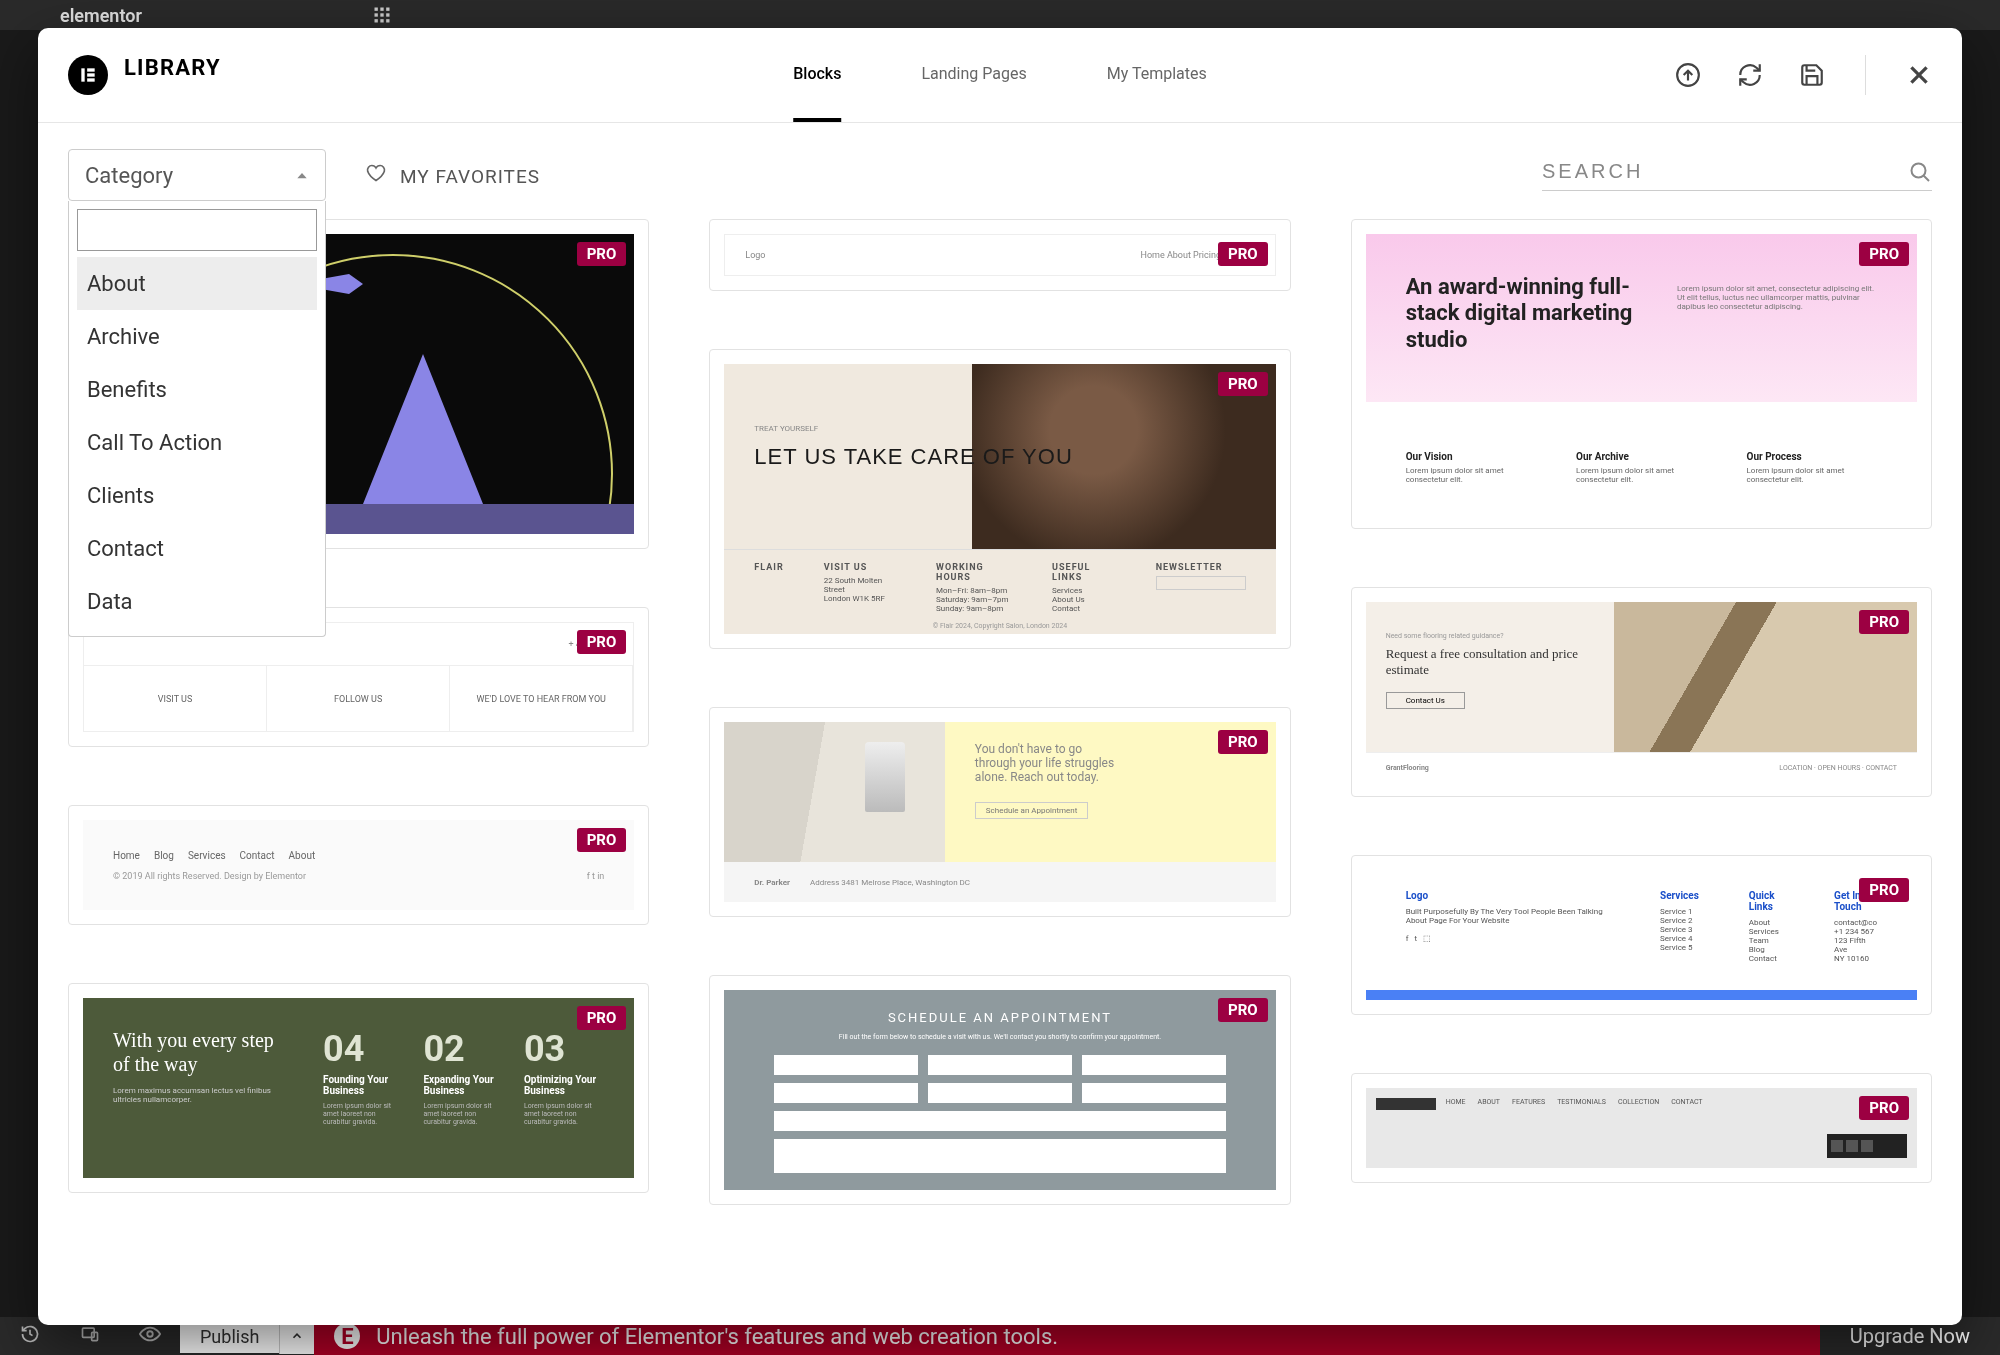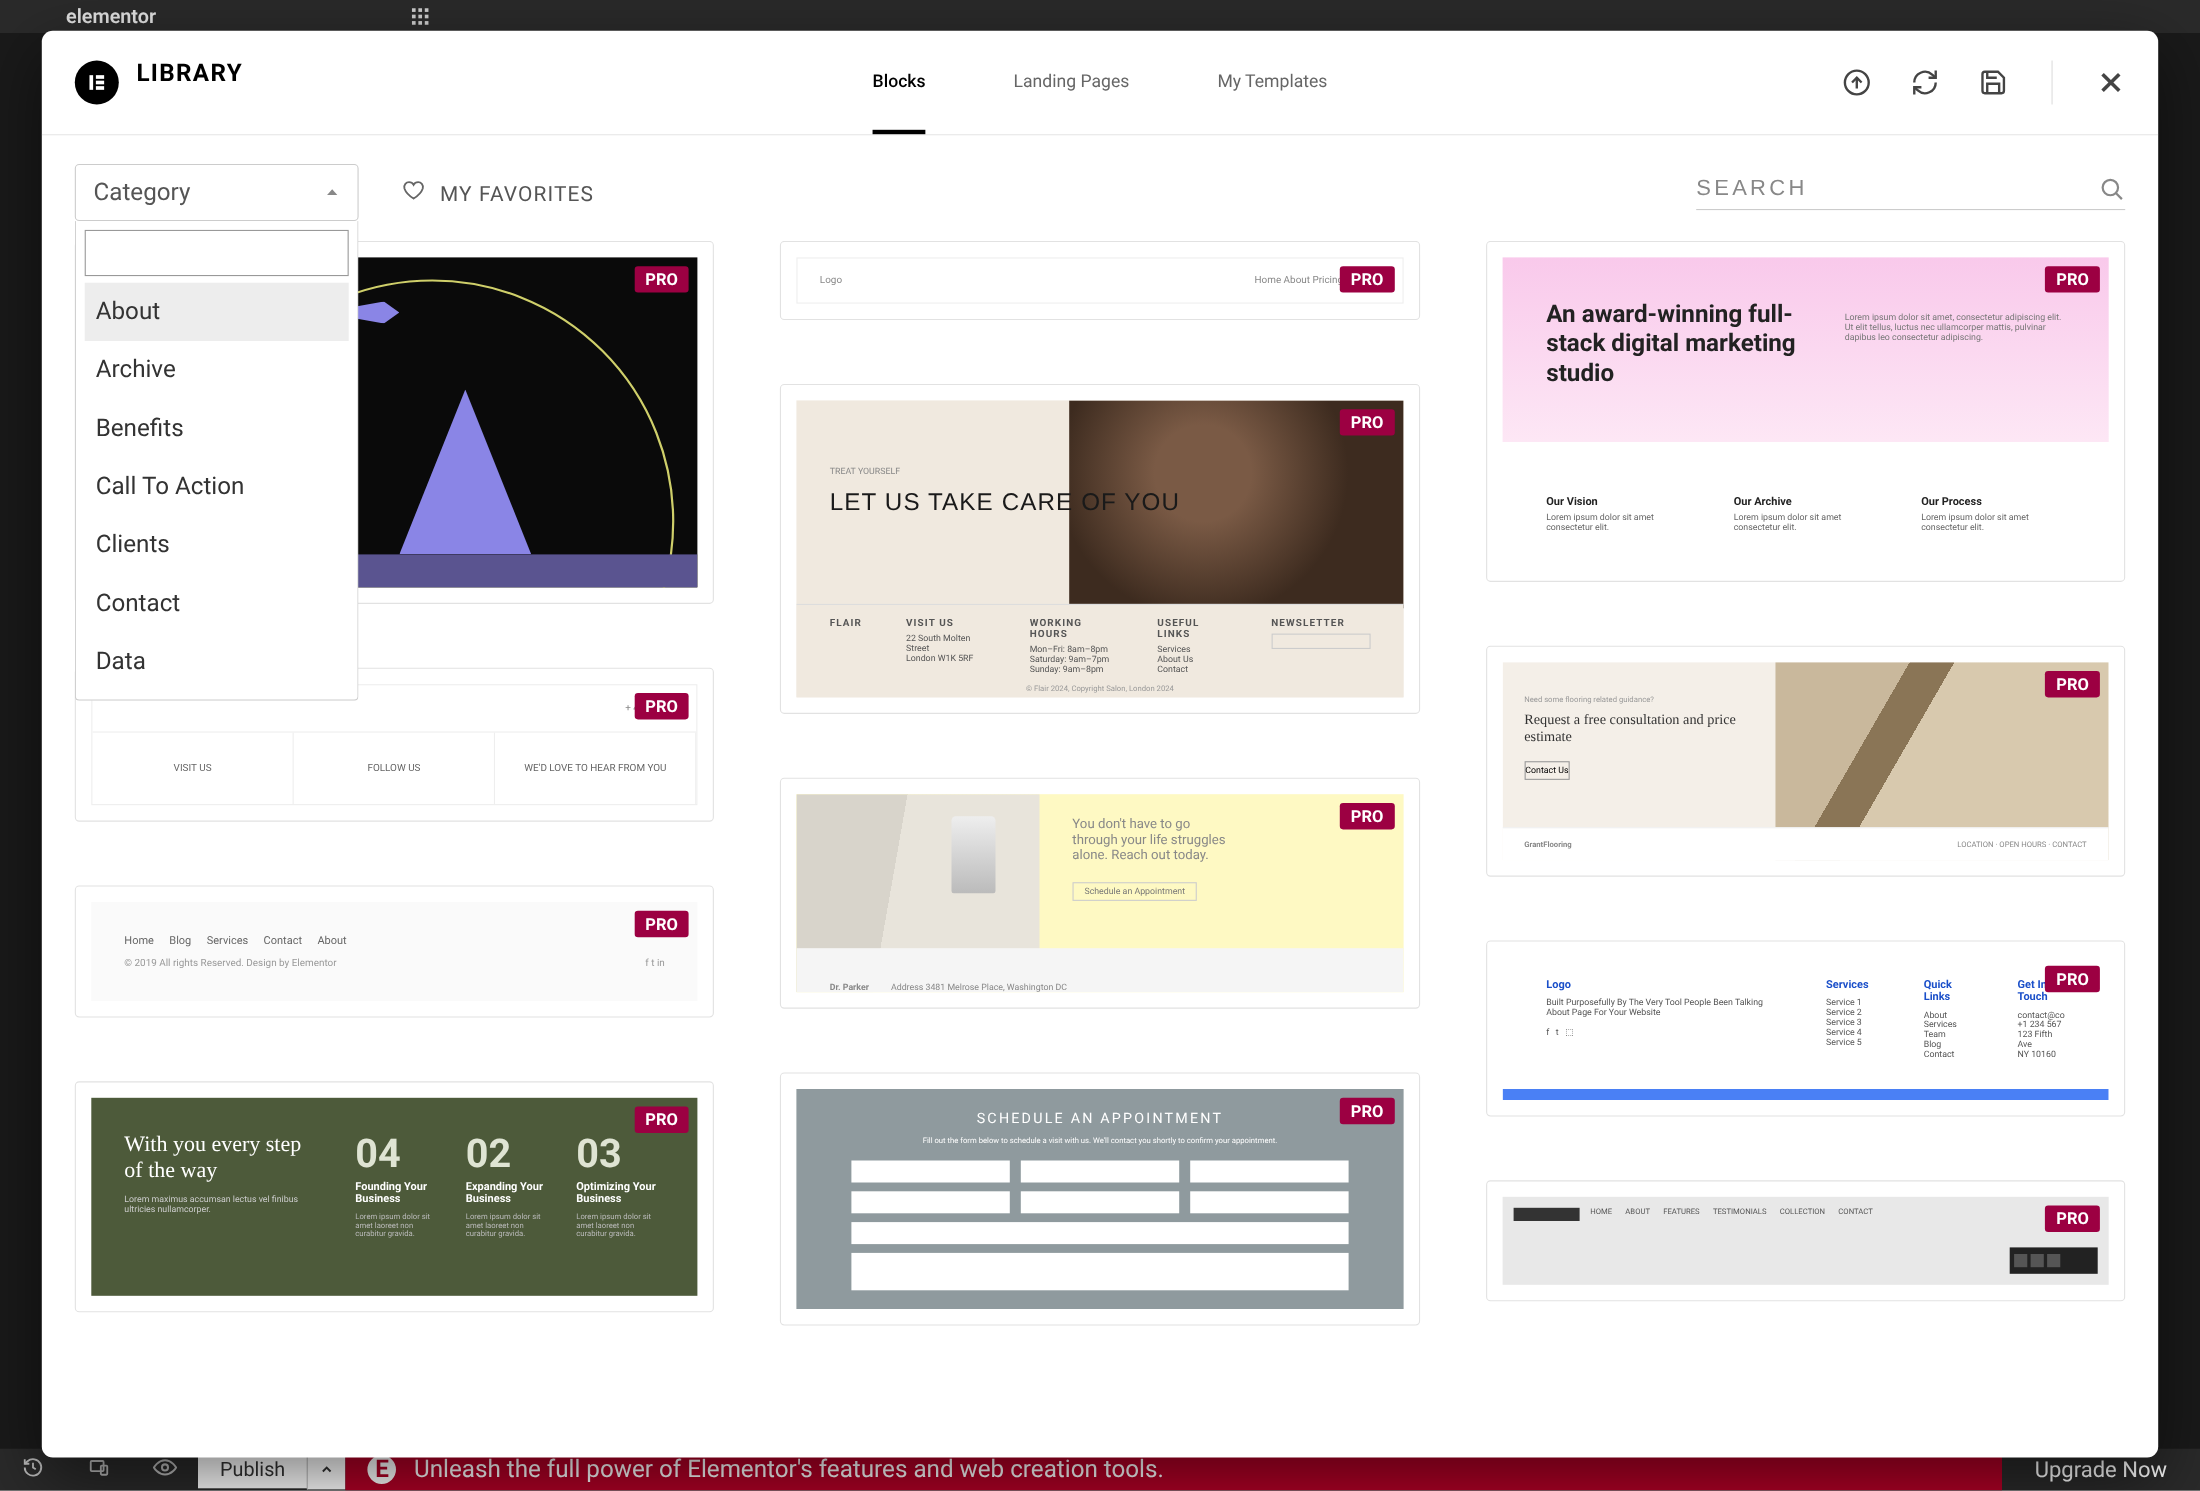--- a/index.html
+++ b/index.html
@@ -237,41 +237,41 @@
   .p6 .fcol { font-size:8px; color:#555;}
   .p6 .fcol b { font-size:9px; display:block; margin-bottom:4px; letter-spacing:1px;}
   .p6 .dots { font-size:7px; color:#999; position:absolute; bottom:4px; width:100%; text-align:center;}
 
   .p7 { height: 180px; background:#fef9c3; display:flex;}
   .p7 .img { width:40%; background: linear-gradient(100deg, #d8d4cb 40%, #e8e4db 40%); position:relative;}
   .p7 .glass { position:absolute; right:40px; top:20px; width:40px; height:70px; background: linear-gradient(#eee,#bbb); border-radius: 4px 4px 2px 2px;}
   .p7 .info { flex:1; padding: 20px 30px; font-size:10px; color:#777;}
   .p7 .info .headline { font-size: 12px; color:#888; margin-bottom:8px;}
   .p7 .btn { display:inline-block; border:1px solid #ccc; font-size:8px; padding:3px 10px; margin-top:10px;}
-  .p7 .foot { position:absolute; bottom:0; left:0; right:0; height:40px; background:#f5f5f5; display:flex; align-items:flex-end; gap:20px; padding: 0 30px; font-size:8px; color:#888;}
+  .p7 .foot { position:absolute; bottom:0; left:0; right:0; height:40px; background:#f5f5f5; display:flex; align-items:center; gap:20px; padding: 0 30px; font-size:8px; color:#888;}
 
   .p8 { height: 200px; background:#8f9a9e; padding: 20px 50px; color:#fff;}
   .p8 .ttl { text-align:center; font-size:13px; letter-spacing:2px; margin-bottom:8px;}
   .p8 .sub { text-align:center; font-size:7px; margin-bottom:14px;}
   .p8 .row { display:flex; gap:10px; margin-bottom:8px;}
   .p8 .fld { flex:1; background:#fff; height:20px;}
   .p8 .fld.full { height:34px;}
 
   .p9 { height: 280px; background: linear-gradient(180deg, #f9c9eb, #fde7f5 60%, #fff 60%); padding: 40px;}
   .p9 .big { font-size: 22px; font-weight:700; color:#222; width:250px; line-height:1.2;}
   .p9 .lorem { font-size:8px; color:#777; width:200px; position:absolute; right:40px; top:50px;}
   .p9 .cols { position:absolute; bottom:30px; left:40px; right:40px; display:flex; gap:40px;}
   .p9 .c { font-size:8px; color:#666;}
   .p9 .c b { font-size:10px; color:#222; display:block; margin-bottom:4px;}
 
   .p10 { height: 180px; background:#fff; display:flex;}
   .p10 .left { width:45%; background:#f4efe8; padding:30px 20px;}
   .p10 .small { font-size:7px; color:#999;}
   .p10 .mid { font-family: Georgia, serif; font-size:13px; color:#333; margin:6px 0 10px;}
-  .p10 .btn { border:1px solid #999; font-size:8px; padding:3px 0; display:inline-block;}
+  .p10 .btn { border:1px solid #999; font-size:8px; padding:3px 19px; display:inline-block;}
   .p10 .right { flex:1; background: linear-gradient(120deg, #c9b89c 30%, #8a7556 30% 40%, #d8c9ae 40%);}
   .p10 .foot { position:absolute; bottom:0; left:0; right:0; height:30px; background:#fff; display:flex; align-items:center; justify-content:space-between; padding:0 20px; font-size:7px; color:#888; border-top:1px solid #eee;}
 
   .p11 { height: 130px; background:#fff; padding: 20px 40px;}
   .p11 .row { display:flex; gap:50px;}
   .p11 .c { font-size:8px; color:#555;}
   .p11 .c b { color:#1a4fc9; font-size:10px; display:block; margin-bottom:6px;}
   .p11 .bar { position:absolute; bottom:0; left:0; right:0; height:10px; background:#4a80f5;}
 
   .p12 { height: 80px; background:#e8e8e8; display:flex; align-items:flex-start; padding:10px; gap:10px;}

